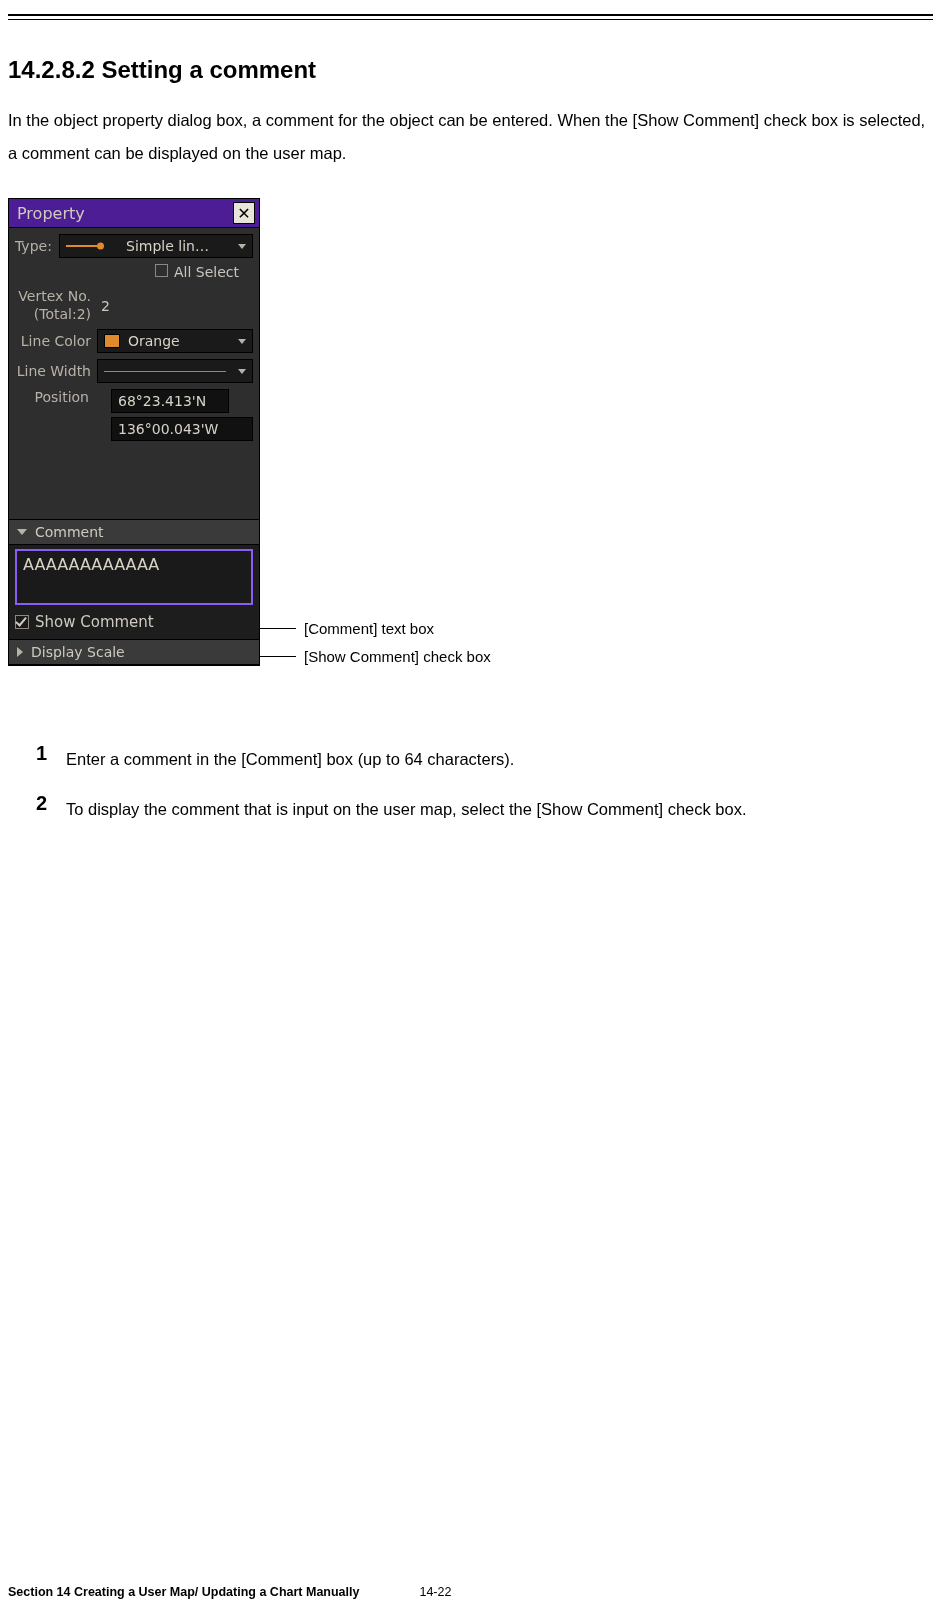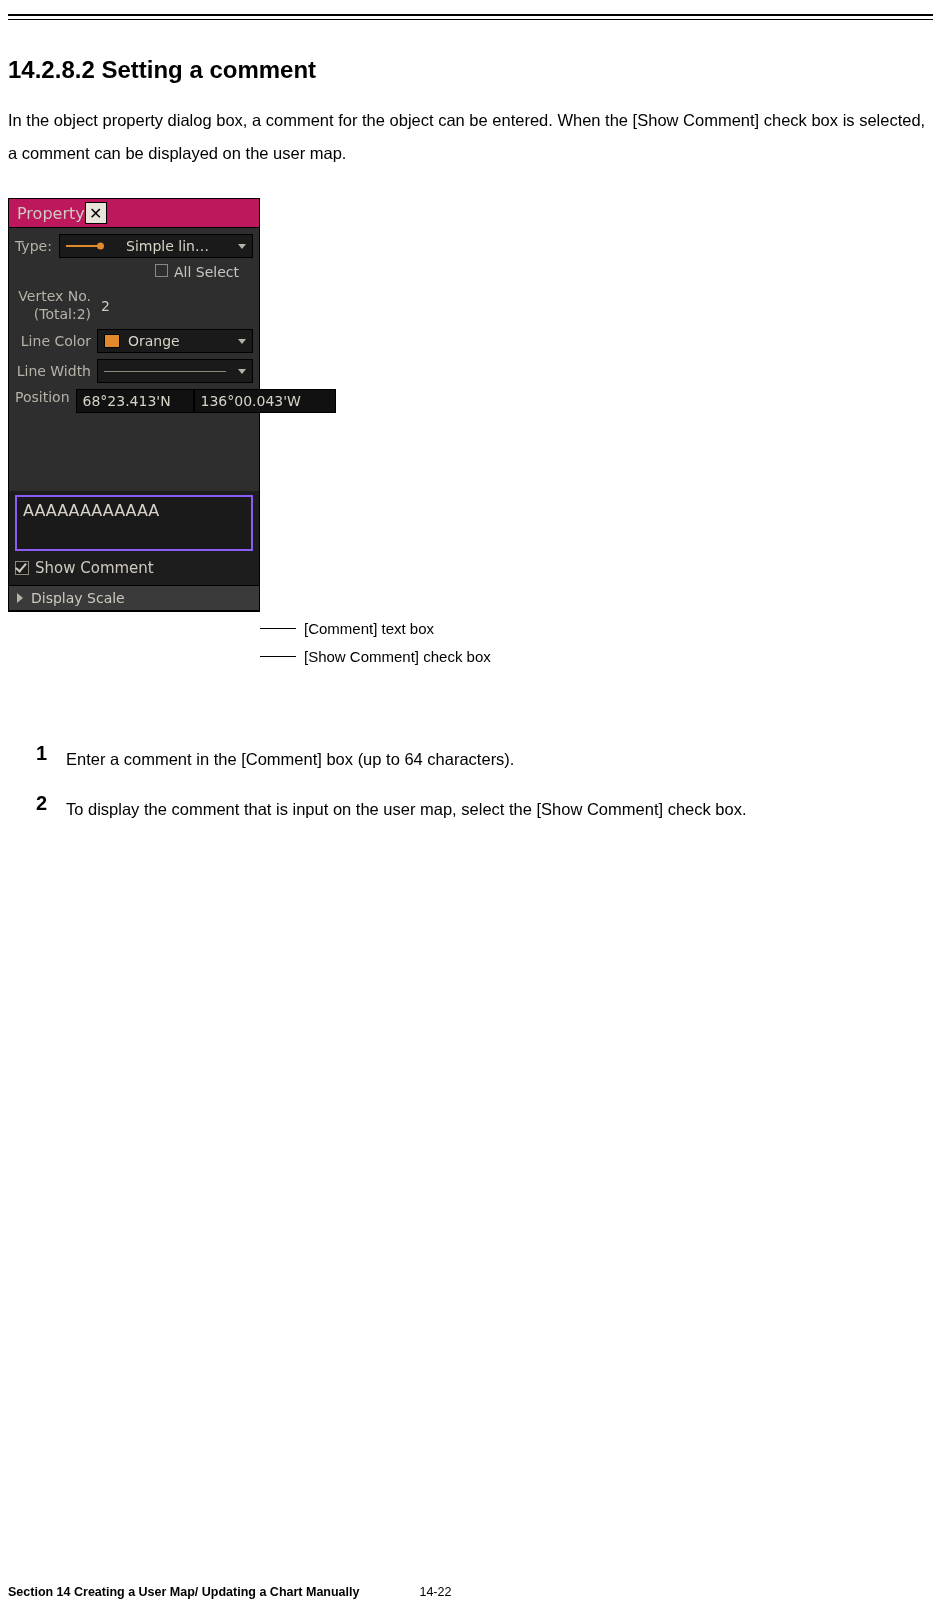--- a/index.html
+++ b/index.html
@@ -47,21 +47,22 @@
     width: 252px;
     background: #1d1d1d;
     color: #c9c5be;
     font-family: "DejaVu Sans", "Segoe UI", sans-serif;
     font-size: 14px;
     border: 1px solid #000;
   }
   .dlg-titlebar {
     display: flex;
     align-items: center;
-    background: #be185d;
+    justify-content: space-between;
+    background: #4c1d95;
     padding: 3px 4px 3px 8px;
     border-bottom: 1px solid #000;
   }
   .dlg-title {
     font-size: 16px;
     color: #cfcabf;
   }
   .dlg-close {
     width: 22px;
     height: 22px;
@@ -185,21 +186,21 @@
   .pos-field {
     background: #111;
     border: 1px solid #000;
     height: 24px;
     color: #d8d3c7;
     display: flex;
     align-items: center;
     padding: 0 6px;
     margin-bottom: 4px;
   }
-  .pos-block { display:flex; flex-direction:row; }
+  .pos-block { display:flex; flex-direction:column;margin-left:16px; }
   .pos-block .pos-field:first-child { width: 118px; }
   .pos-block .pos-field:last-child  { width: 142px; }
   .spacer { height: 58px; }
 
   .section-bar {
     background: #3a3a3a;
     display: flex;
     align-items: center;
     padding: 4px 8px;
     color: #cfcabf;
@@ -371,20 +372,24 @@
           <span class="lab">Position</span>
           <div class="pos-block">
             <div class="pos-field">68°23.413'N</div>
             <div class="pos-field">136°00.043'W</div>
           </div>
         </div>
 
         <div class="spacer"></div>
       </div>
 
+      <div class="section-bar">
+        <span class="tri-down"></span>
+        <span>Comment</span>
+      </div>
 
       <div class="comment-area">AAAAAAAAAAAA</div>
 
       <div class="show-comment-row">
         <span class="chk-checked"></span>
         <span>Show Comment</span>
       </div>
 
       <div class="section-bar">
         <span class="tri-right"></span>

